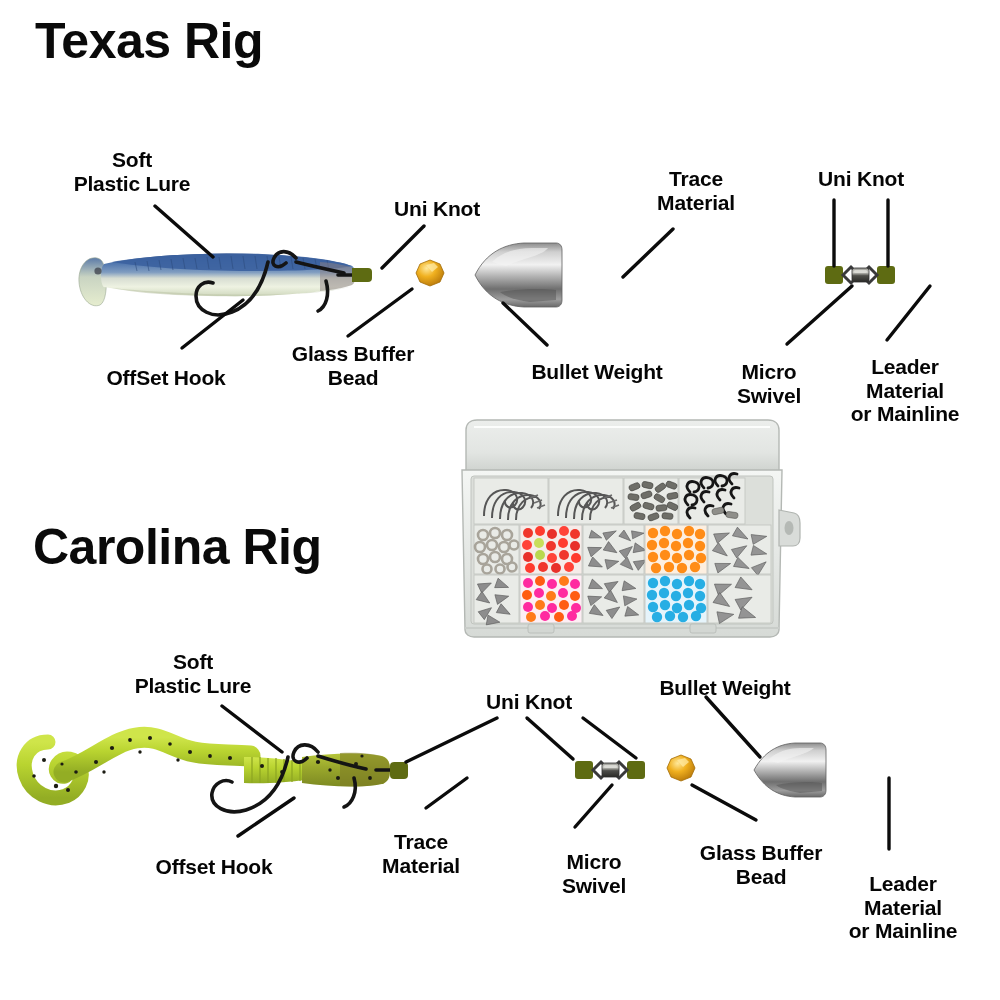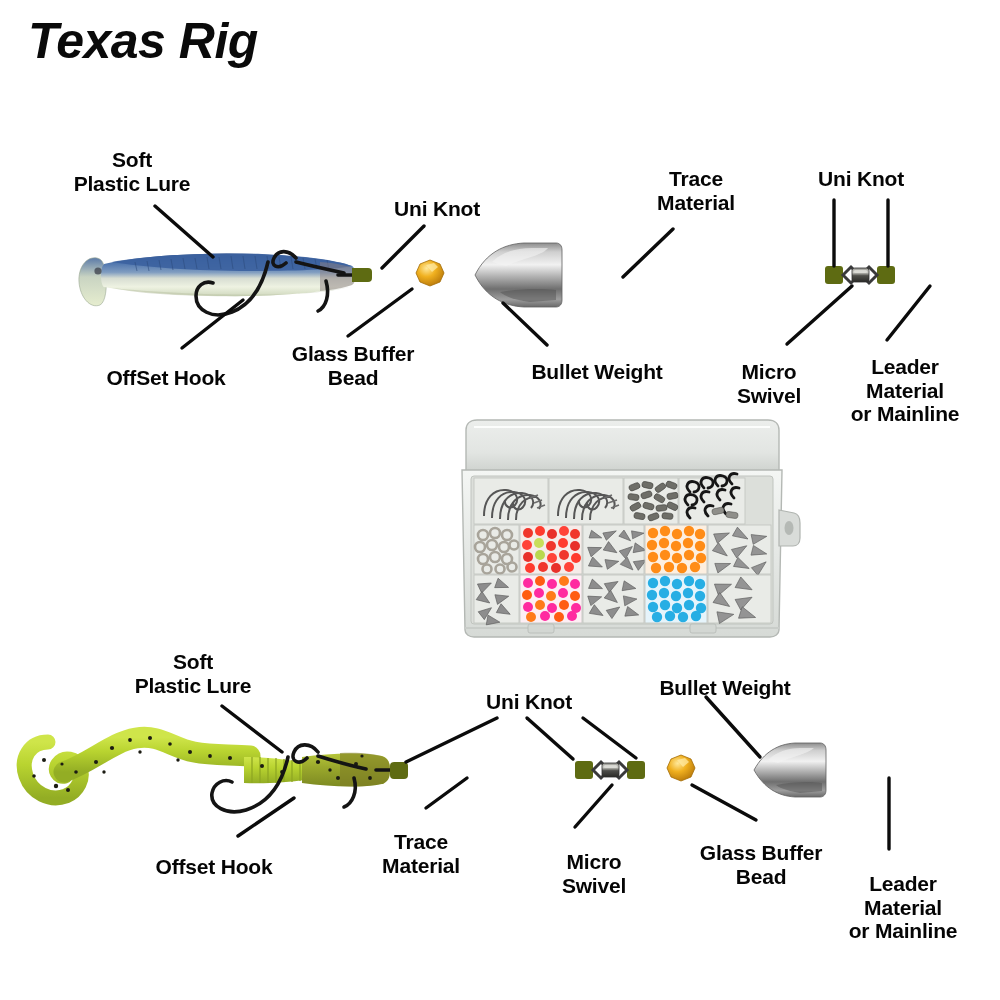--- a/index.html
+++ b/index.html
@@ -42,21 +42,22 @@
     white-space: pre;
     letter-spacing: -0.2px;
   }
   .lbl.c { text-align: center; transform: translateX(-50%); }
 </style>
 </head>
 <body>
 
 <div id="stage">
 
-  <div class="rig-title" style="left:28px; top:16px;font-style:italic;">Texas Rig</div>
+  <div class="rig-title" style="left:35px; top:16px;">Texas Rig</div>
+  <div class="rig-title" style="left:33px; top:522px;">Carolina Rig</div>
 
   <svg class="layer" viewBox="0 0 1000 1000">
     <defs>
 
       <linearGradient id="lineGrad" x1="0" y1="0" x2="0" y2="1">
         <stop offset="0%" stop-color="#59611a"></stop>
         <stop offset="45%" stop-color="#9aa544"></stop>
         <stop offset="100%" stop-color="#5d661c"></stop>
       </linearGradient>
 

